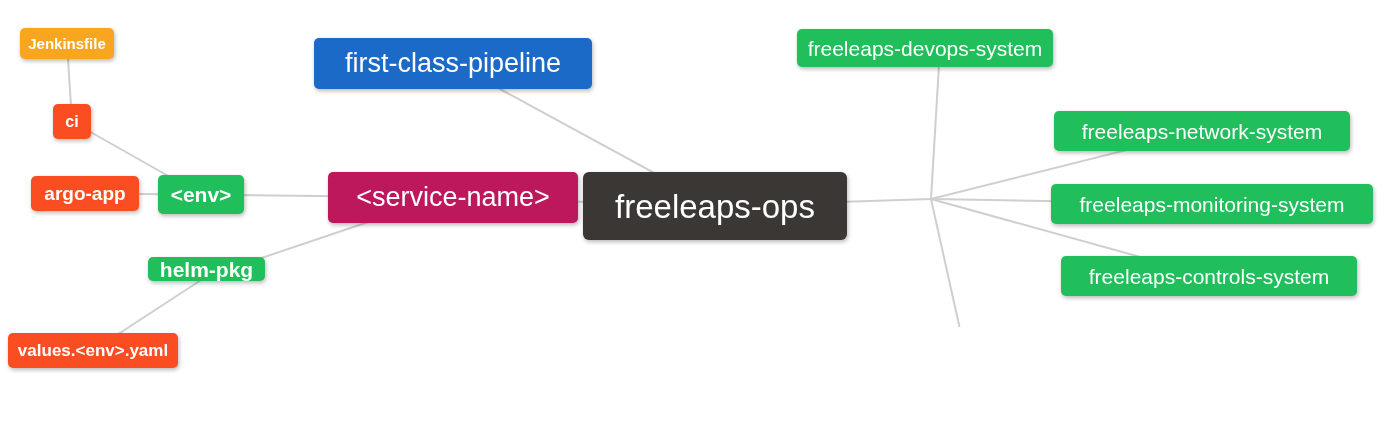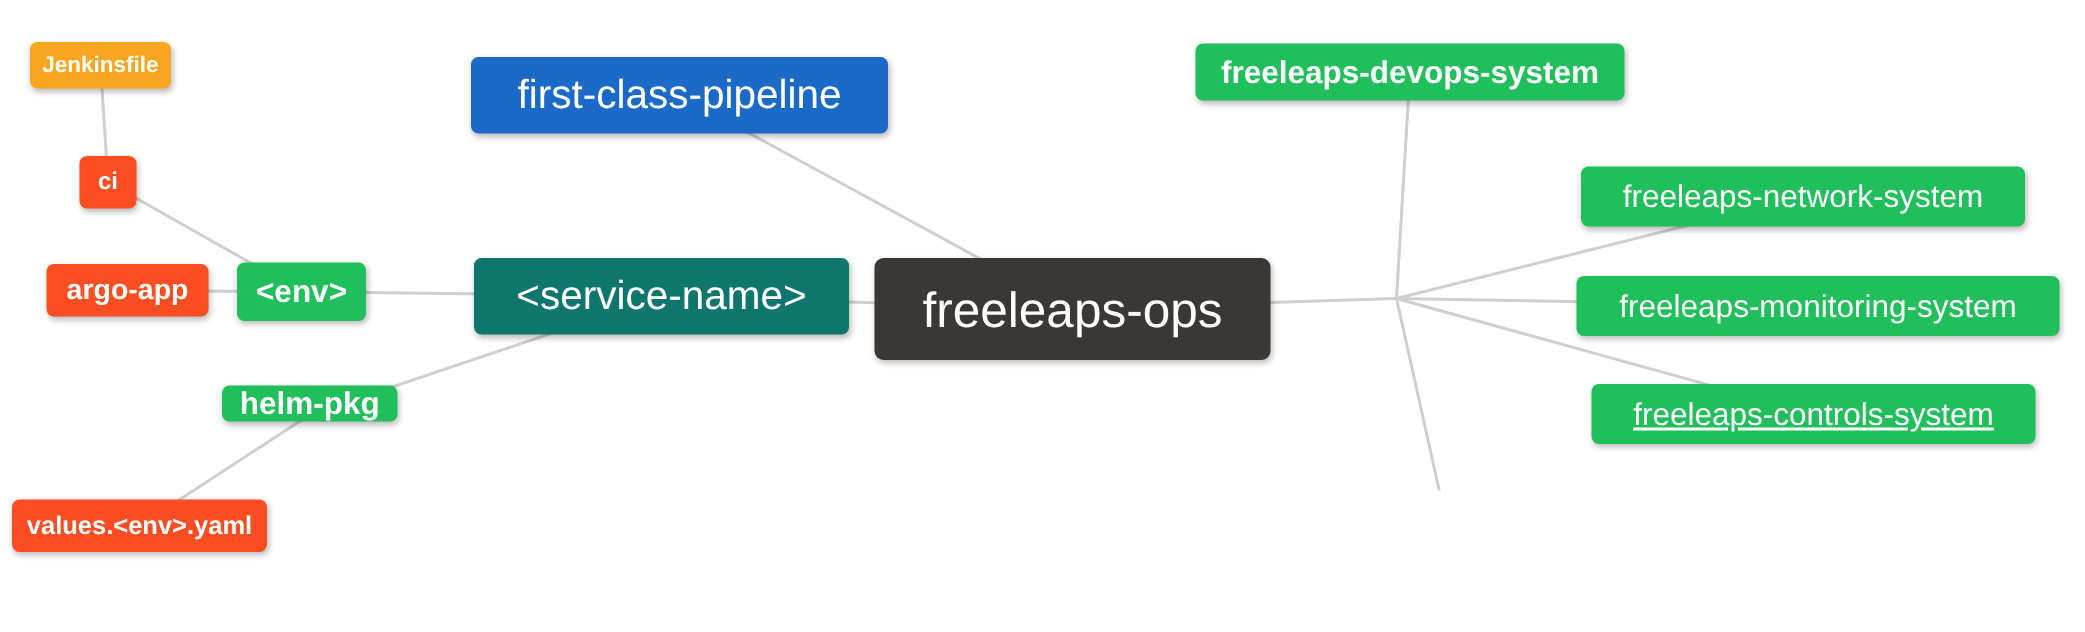--- a/index.html
+++ b/index.html
@@ -42,24 +42,24 @@
   .n-jenkinsfile          { left: 20px;   top: 28px;  width: 94px;  height: 31px; font-size: 15px; font-weight: 700; }
   .n-ci                   { left: 53px;   top: 104px; width: 38px;  height: 35px; font-size: 16px; font-weight: 700; }
   .n-argo-app             { left: 31px;   top: 176px; width: 108px;  height: 35px; font-size: 19px; font-weight: 700; }
   .n-env                  { left: 158px;  top: 175px; width: 86px;  height: 39px; font-size: 21px; font-weight: 700; }
   .n-helm-pkg             { left: 148px;  top: 257px; width: 117px; height: 24px; font-size: 21px; font-weight: 700; }
   .n-values-env-yaml      { left: 8px;    top: 333px; width: 170px; height: 35px; font-size: 17px; font-weight: 700; }
   .n-first-class-pipeline { left: 314px;  top: 38px;  width: 278px; height: 51px; font-size: 27px; font-weight: 400; }
   .n-service-name         { left: 316px;  top: 172px; width: 250px; height: 51px; font-size: 27px; font-weight: 400; }
   .n-freeleaps-ops        { left: 583px;  top: 172px; width: 264px; height: 68px; font-size: 33px; font-weight: 400; border-radius: 6px; }
   .n-manifests            { left: 852px;  top: 174px; width: 158px; height: 50px; font-size: 27px; font-weight: 400; }
-  .n-devops-system        { left: 797px;  top: 29px;  width: 286px; height: 38px; font-size: 21px; font-weight: 700; }
+  .n-devops-system        { left: 797px;  top: 29px;  width: 256px; height: 38px; font-size: 21px; font-weight: 400; }
   .n-network-system       { left: 1054px; top: 111px; width: 296px; height: 40px; font-size: 21px; font-weight: 400; }
   .n-monitoring-system    { left: 1051px; top: 184px; width: 322px; height: 40px; font-size: 21px; font-weight: 400; }
-  .n-controls-system      { left: 1061px; top: 256px; width: 296px; height: 40px; font-size: 21px; font-weight: 400; text-decoration: underline; }
+  .n-controls-system      { left: 1061px; top: 256px; width: 296px; height: 40px; font-size: 21px; font-weight: 400; }
   .n-storage-system       { left: 816px;  top: 307px; width: 287px; height: 40px; font-size: 21px; font-weight: 400; }
 </style>
 </head>
 <body>
 
 <div class="canvas">
   <svg class="edges-svg">
       <line x1="67" y1="43.5" x2="72" y2="121.5" stroke="#CFCFCF" stroke-width="2"></line>
       <line x1="72" y1="121.5" x2="201" y2="194.5" stroke="#CFCFCF" stroke-width="2"></line>
       <line x1="77" y1="193.5" x2="201" y2="194.5" stroke="#CFCFCF" stroke-width="2"></line>
@@ -76,19 +76,19 @@
       <line x1="931" y1="199" x2="959.5" y2="327" stroke="#CFCFCF" stroke-width="2"></line>
     </svg>
 
   <div class="node n-jenkinsfile" style="background: rgb(248, 165, 31);">Jenkinsfile</div>
   <div class="node n-ci" style="background: rgb(250, 78, 34);">ci</div>
   <div class="node n-argo-app" style="background: rgb(250, 78, 34);">argo-app</div>
   <div class="node n-env" style="background: rgb(32, 191, 91);">&lt;env&gt;</div>
   <div class="node n-helm-pkg" style="background: rgb(32, 191, 91);">helm-pkg</div>
   <div class="node n-values-env-yaml" style="background: rgb(250, 78, 34);">values.&lt;env&gt;.yaml</div>
   <div class="node n-first-class-pipeline" style="background: rgb(28, 106, 200);">first-class-pipeline</div>
-  <div class="node n-service-name" style="background: #0f766e;">&lt;service-name&gt;</div>
+  <div class="node n-service-name" style="background: #be185d; margin-left: 12px;">&lt;service-name&gt;</div>
   <div class="node n-freeleaps-ops" style="background: rgb(58, 55, 52);">freeleaps-ops</div>
   <div class="node n-devops-system" style="background: rgb(32, 191, 91);">freeleaps-devops-system</div>
   <div class="node n-network-system" style="background: rgb(32, 191, 91);">freeleaps-network-system</div>
   <div class="node n-monitoring-system" style="background: rgb(32, 191, 91);">freeleaps-monitoring-system</div>
   <div class="node n-controls-system" style="background: rgb(32, 191, 91);">freeleaps-controls-system</div>
 </div>
 
 </body></html>

